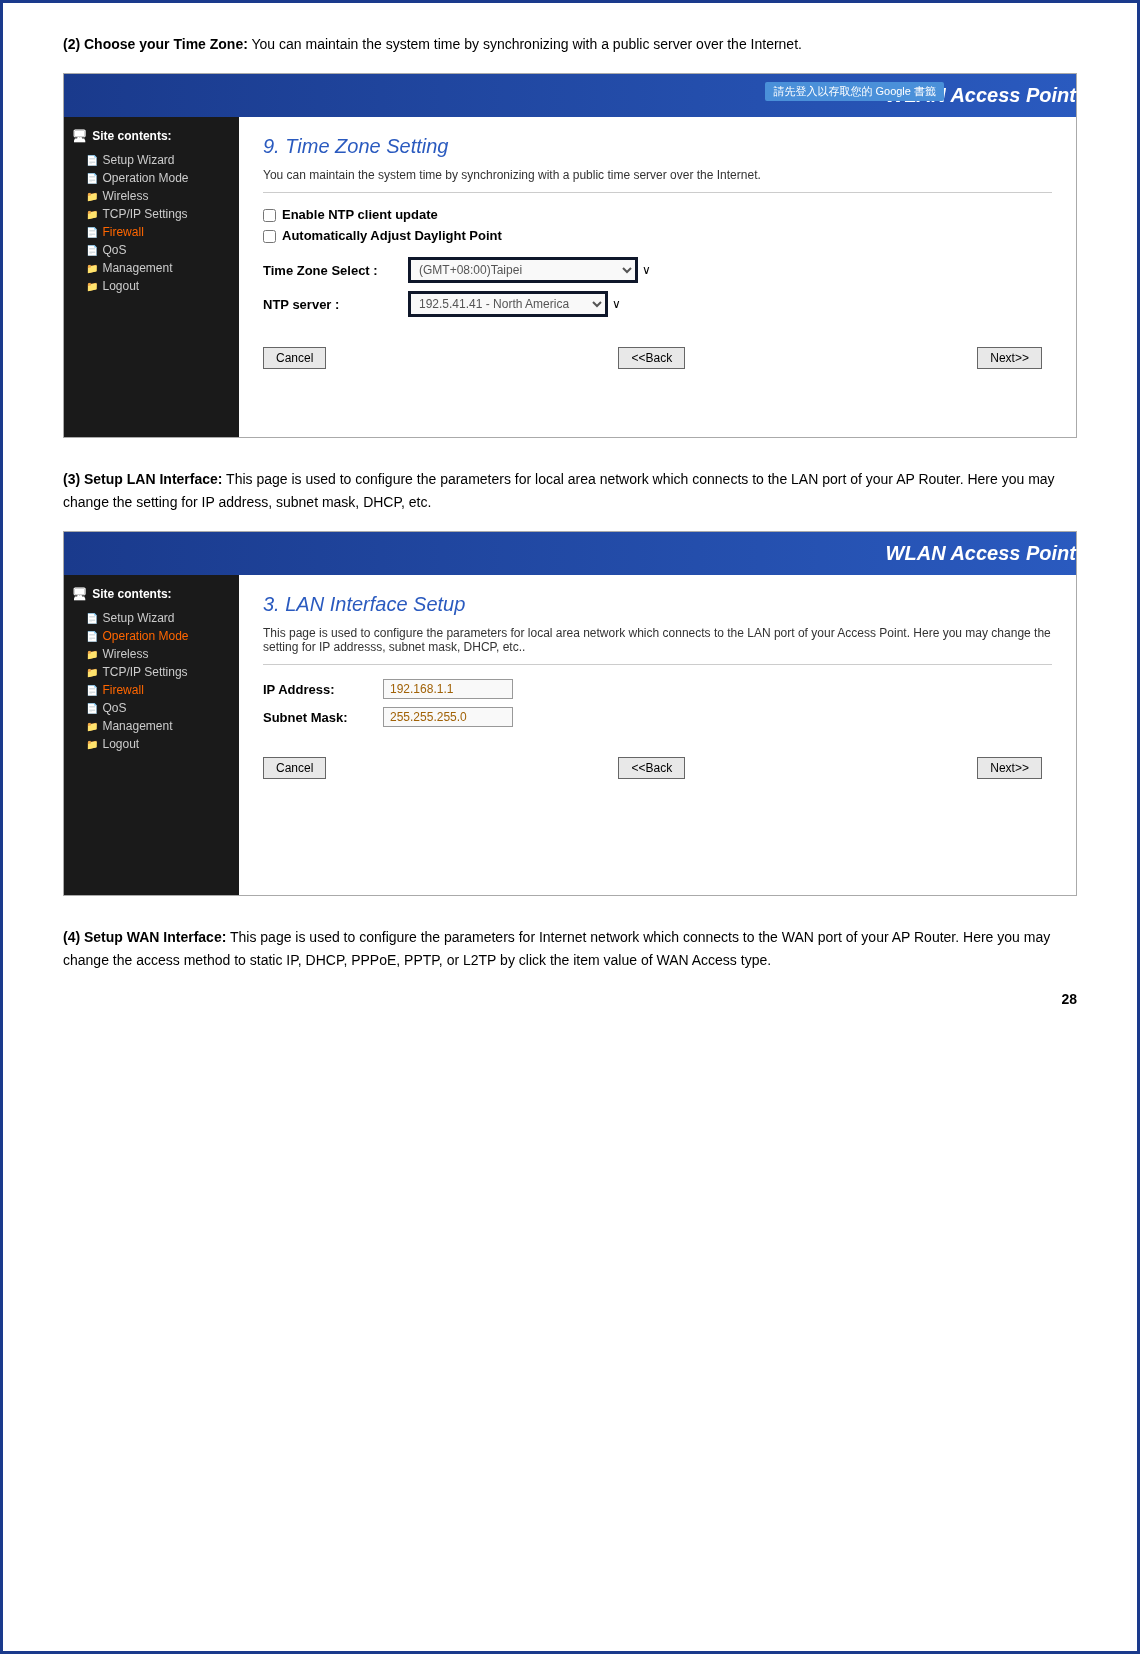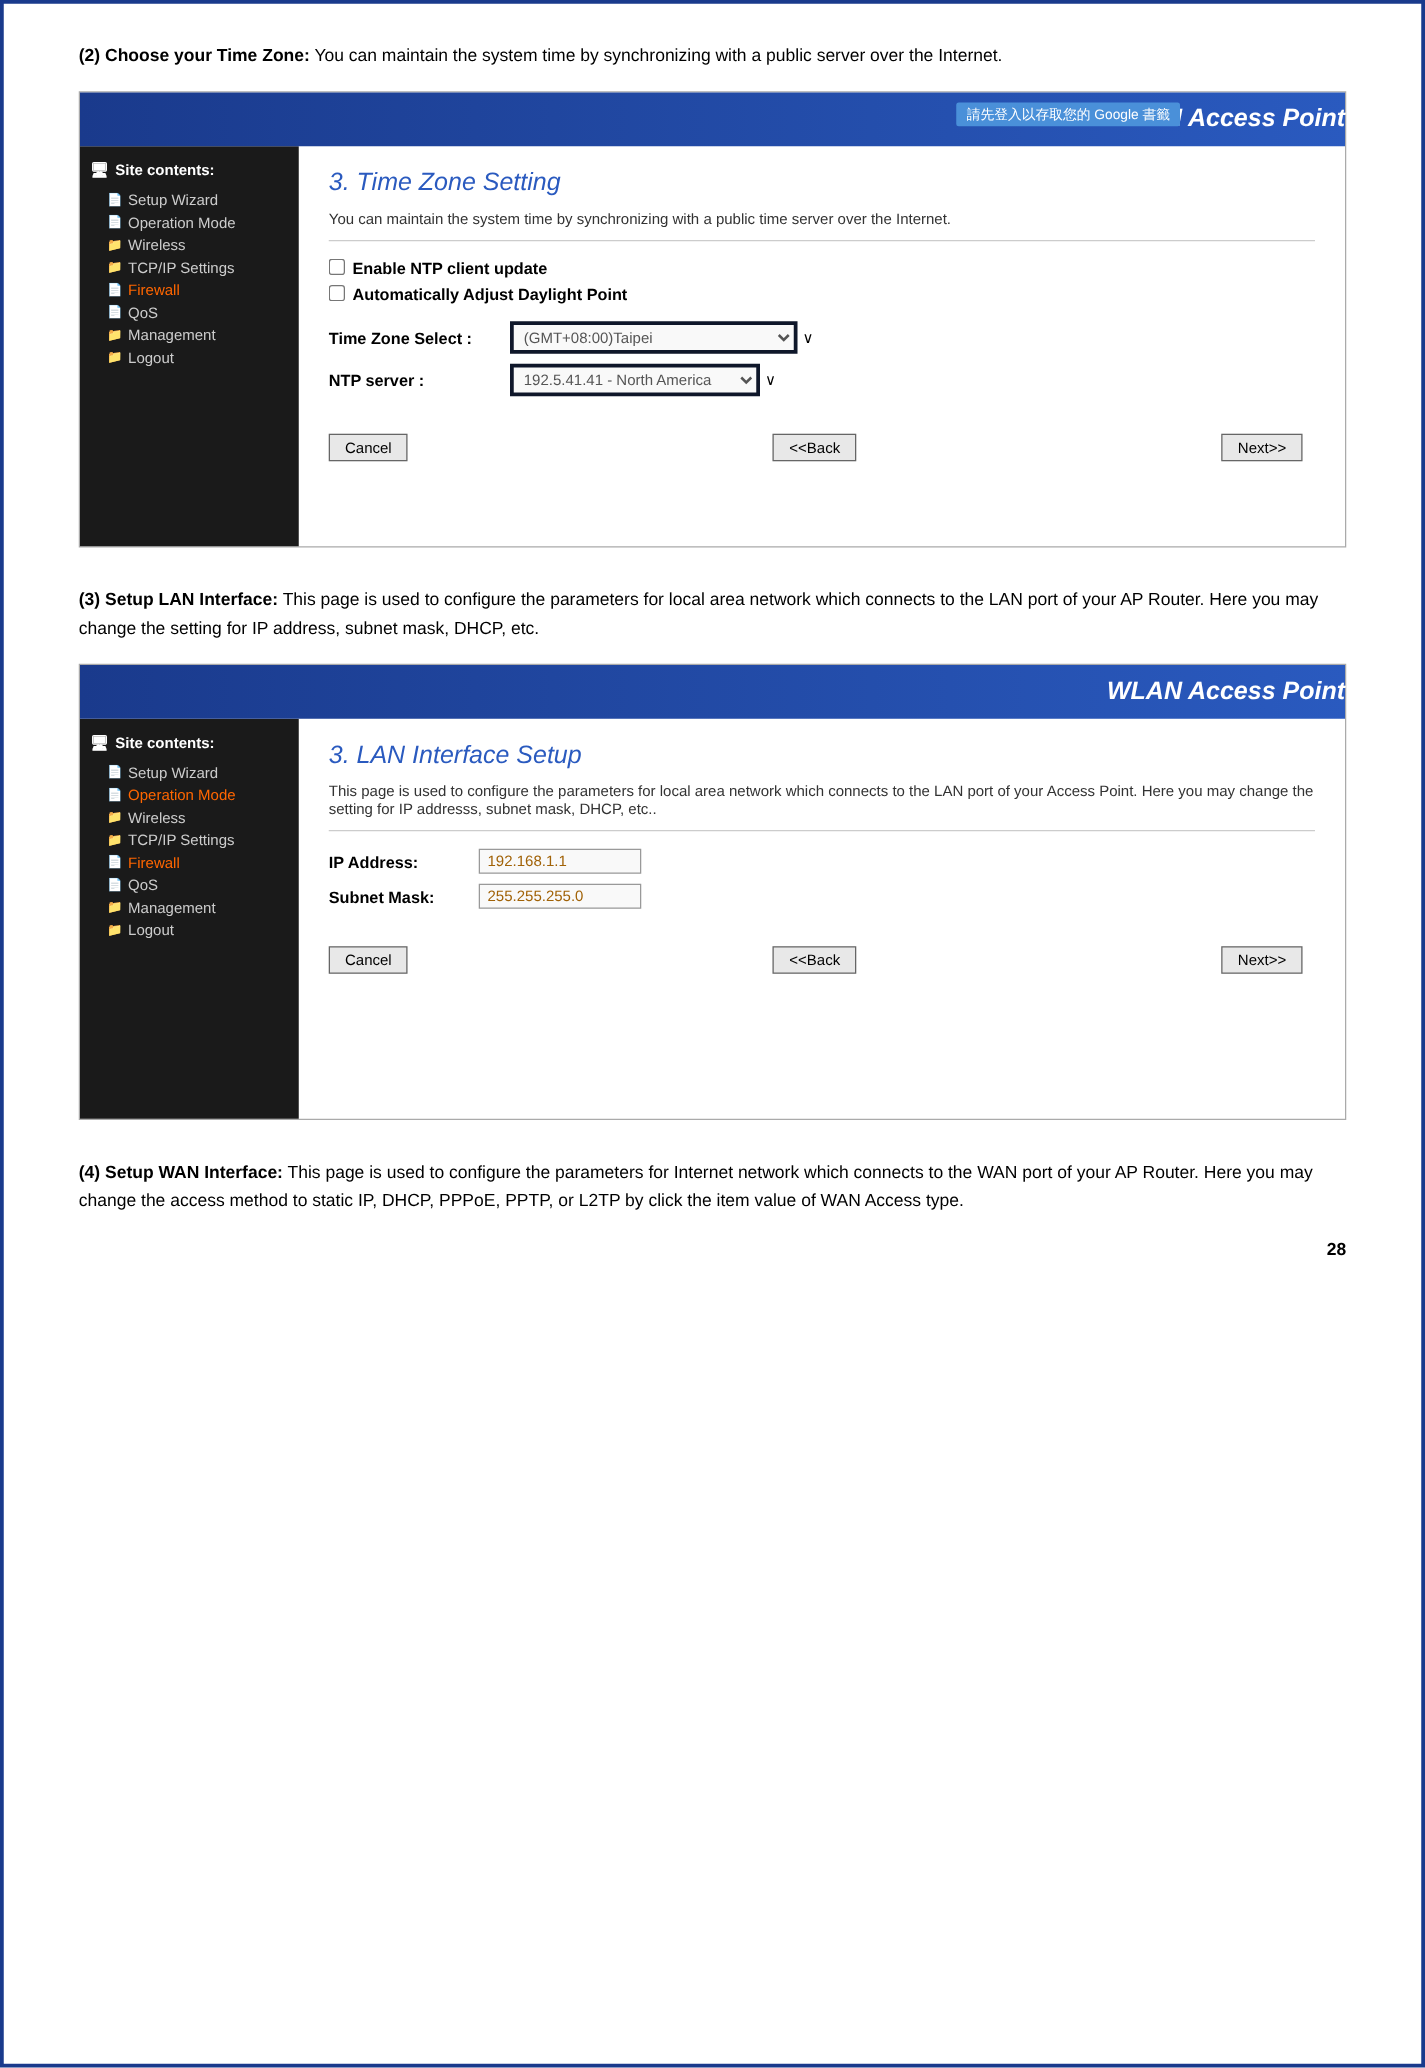--- a/index.html
+++ b/index.html
@@ -89,21 +89,21 @@
     }
     .description {
       font-size: 12px;
       color: #333;
       margin-bottom: 14px;
       border-bottom: 1px solid #ccc;
       padding-bottom: 10px;
     }
     .checkbox-row {
       display: flex;
-      align-items: flex-start;
+      align-items: flex-end;
       gap: 6px;
       margin-bottom: 6px;
       font-size: 13px;
       font-weight: bold;
     }
     .form-table {
       margin-top: 14px;
     }
     .form-row {
       display: flex;
@@ -202,21 +202,21 @@
       <div class="sidebar-item">
         <span class="icon">📁</span>
         <span>Management</span>
       </div>
       <div class="sidebar-item">
         <span class="icon">📁</span>
         <span>Logout</span>
       </div>
     </div>
     <div class="main-content">
-      <div class="page-title">3. Time Zone Setting</div>
+      <div class="page-title">9. Time Zone Setting</div>
       <div class="description">You can maintain the system time by synchronizing with a public time server over the Internet.</div>
       <div class="checkbox-row">
         <input type="checkbox" style="">
         <span>Enable NTP client update</span>
       </div>
       <div class="checkbox-row">
         <input type="checkbox" style="">
         <span>Automatically Adjust Daylight Point</span>
       </div>
       <div class="form-table">

